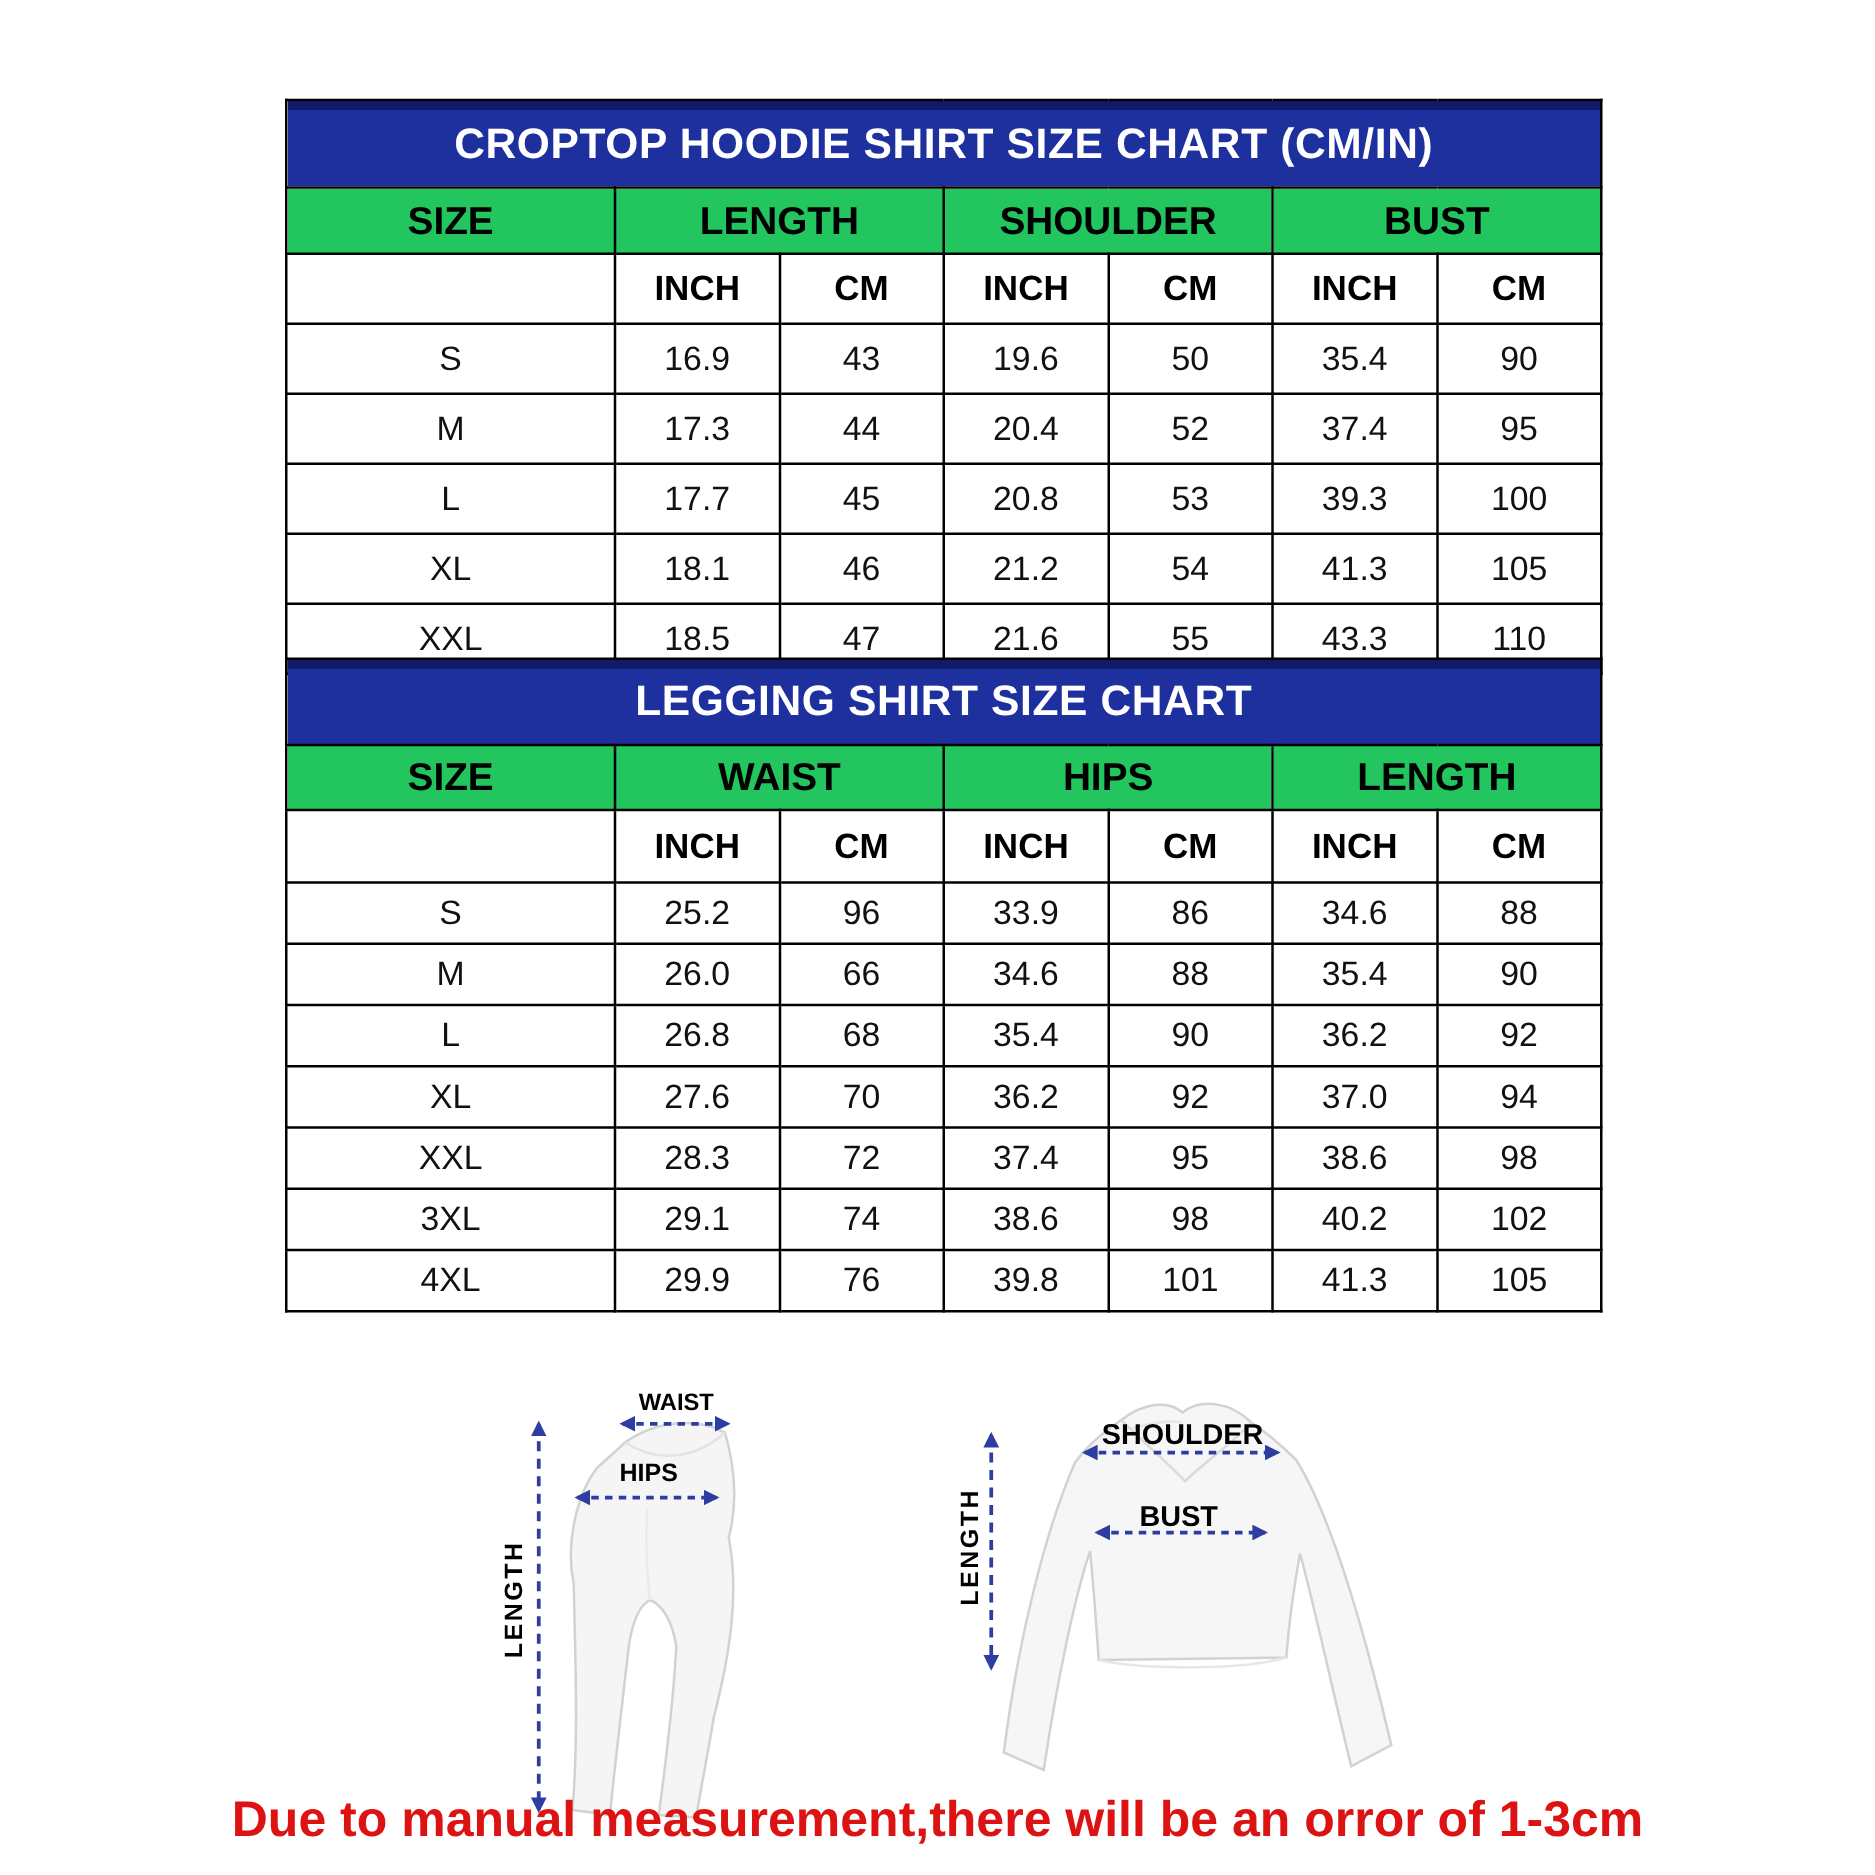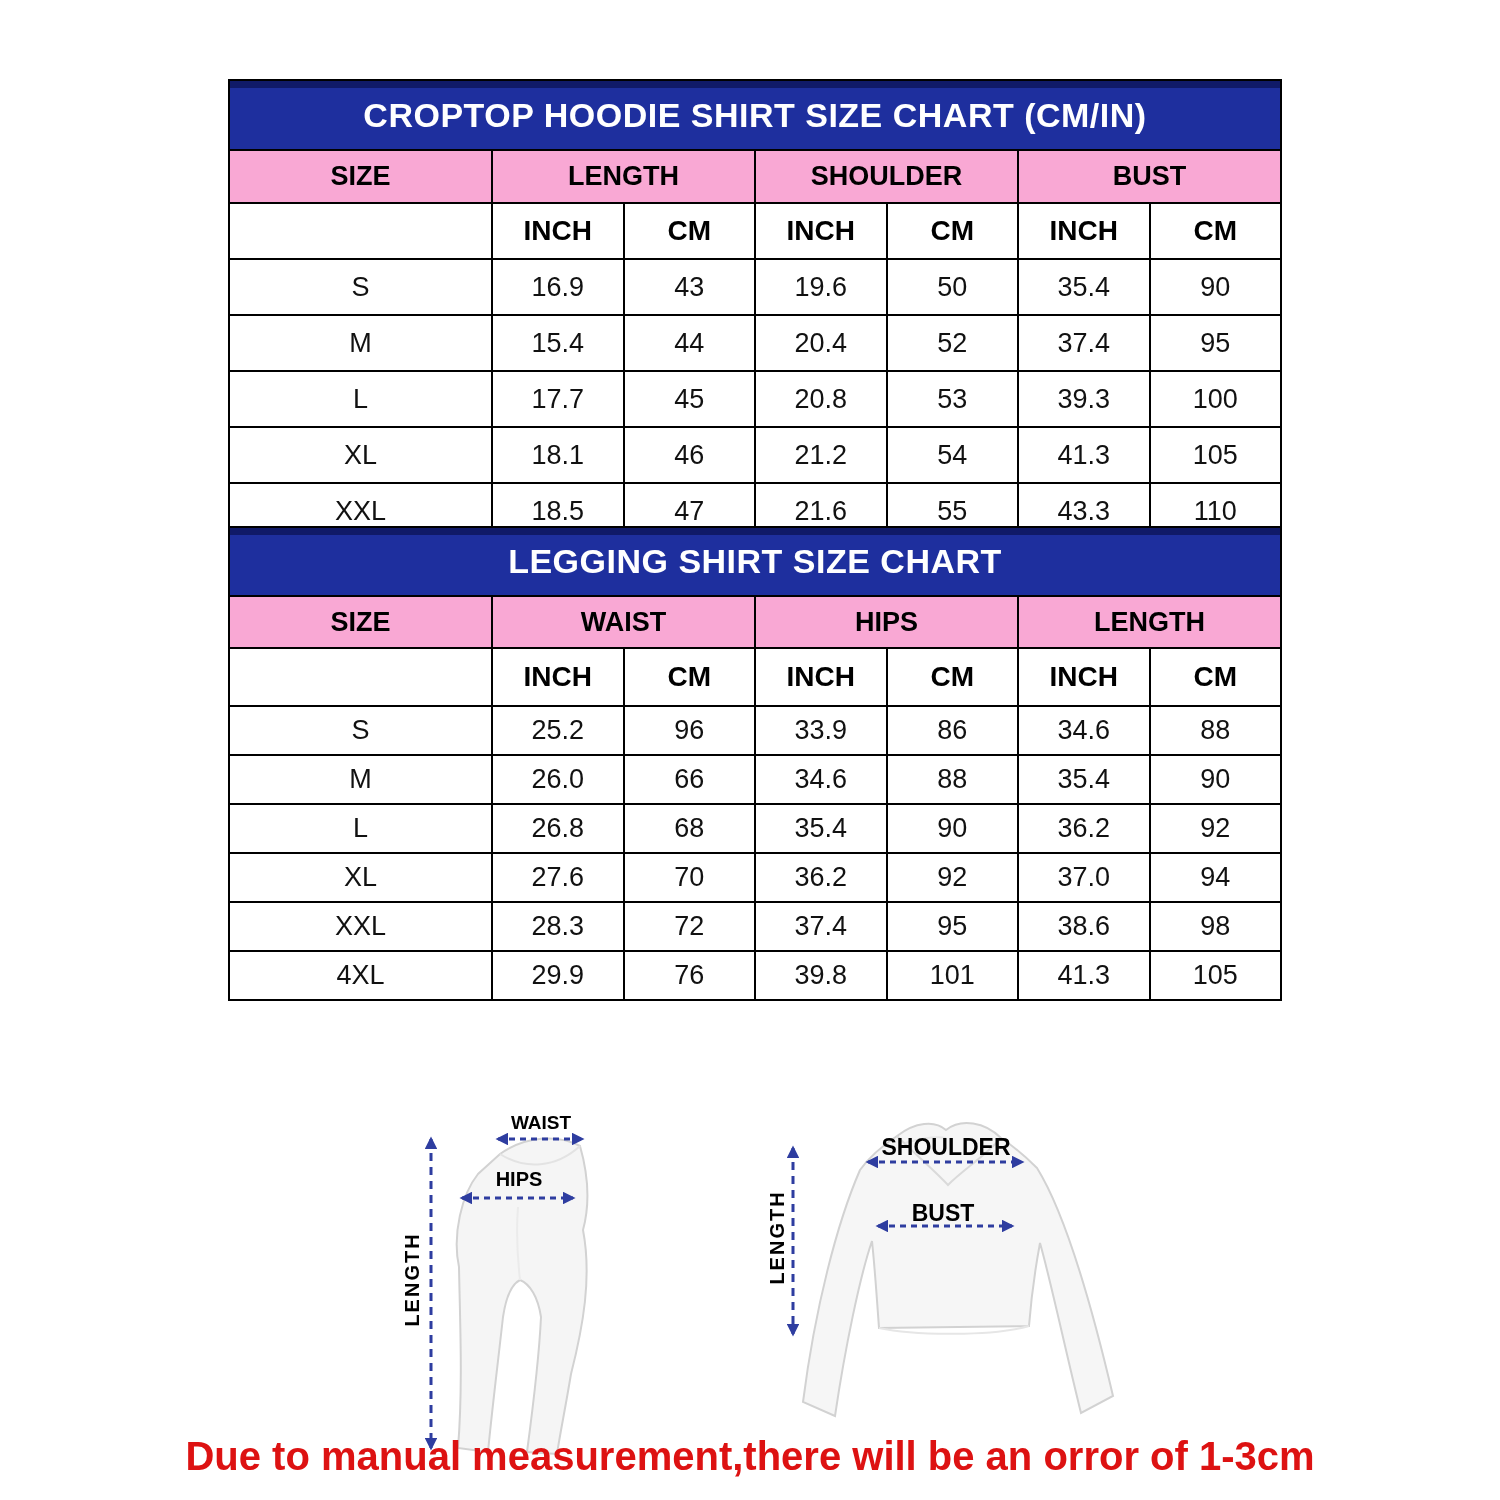--- a/index.html
+++ b/index.html
@@ -10,21 +10,21 @@
   table.size-table { position:absolute; left:228px; width:1054px; border-collapse:collapse; table-layout:fixed; }
   #table1 { top:35px;margin-top:44px; }
   #table2 { top:526px; }
   table.size-table th, table.size-table td { border:2px solid #000000; text-align:center; vertical-align:middle; overflow:hidden; }
 
   tr.title-row th { background:#1e2f9e; color:#ffffff; font-weight:bold; font-size:34px; letter-spacing:0.5px;
                     box-shadow: inset 0 7px 0 rgba(5,10,60,0.55); }
   #table1 tr.title-row th { height:70px; }
   #table2 tr.title-row th { height:69px; }
 
-  tr.group-row th { background:#f9a8d4; color:#000000; font-weight:bold; font-size:27px; }
+  tr.group-row th { background:#22c55e; color:#000000; font-weight:bold; font-size:31px; }
   #table1 tr.group-row th { height:53px; }
   #table2 tr.group-row th { height:52px; }
 
   tr.unit-row th { background:#ffffff; font-weight:bold; font-size:28px;border-radius:19px; }
   #table1 tr.unit-row th { height:56px; }
   #table2 tr.unit-row th { height:58px; }
 
   tr.data-row td { background:#ffffff; font-weight:normal; font-size:27px; color:#111111; }
   #table1 tr.data-row td { height:56px; }
   #table2 tr.data-row td { height:49px; }
@@ -83,21 +83,21 @@
       <td>S</td>
       <td>16.9</td>
       <td>43</td>
       <td>19.6</td>
       <td>50</td>
       <td>35.4</td>
       <td>90</td>
     </tr>
     <tr class="data-row">
       <td>M</td>
-      <td>15.4</td>
+      <td>17.3</td>
       <td>44</td>
       <td>20.4</td>
       <td>52</td>
       <td>37.4</td>
       <td>95</td>
     </tr>
     <tr class="data-row">
       <td>L</td>
       <td>17.7</td>
       <td>45</td>
@@ -193,20 +193,29 @@
       <td>94</td>
     </tr>
     <tr class="data-row">
       <td>XXL</td>
       <td>28.3</td>
       <td>72</td>
       <td>37.4</td>
       <td>95</td>
       <td>38.6</td>
       <td>98</td>
+    </tr>
+    <tr class="data-row">
+      <td>3XL</td>
+      <td>29.1</td>
+      <td>74</td>
+      <td>38.6</td>
+      <td>98</td>
+      <td>40.2</td>
+      <td>102</td>
     </tr>
     <tr class="data-row">
       <td>4XL</td>
       <td>29.9</td>
       <td>76</td>
       <td>39.8</td>
       <td>101</td>
       <td>41.3</td>
       <td>105</td>
     </tr>

